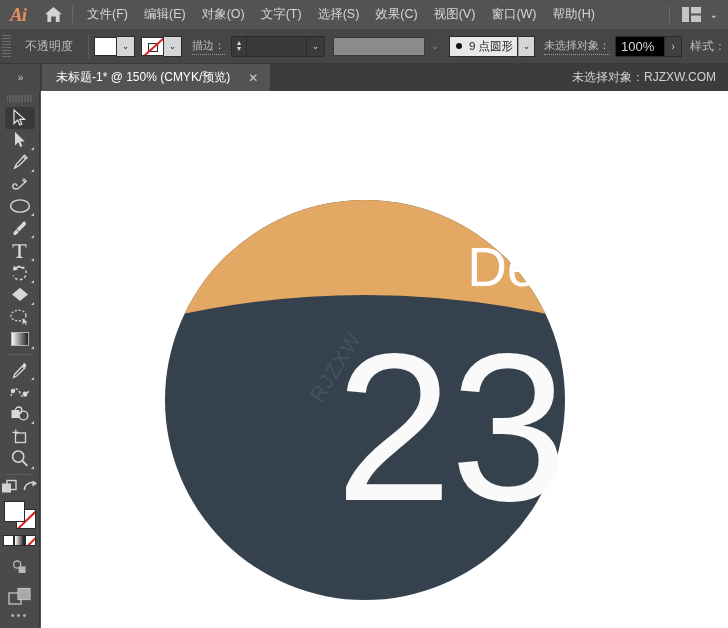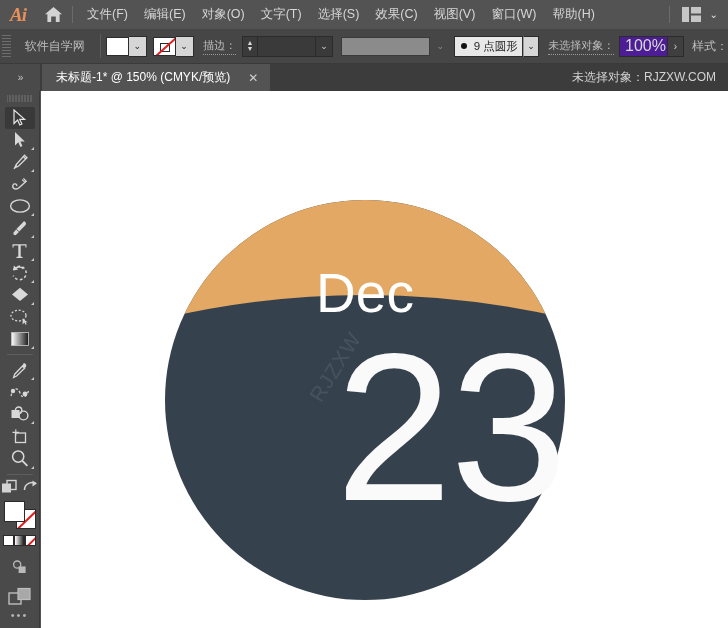--- a/index.html
+++ b/index.html
@@ -113,23 +113,23 @@
     width: 6px; height: 6px; border-radius: 50%; background: #111; margin-right: 7px;
   }
   .profile-text { font-size: 11.5px; color: #1d1d1d; white-space: nowrap; }
   .profile-caret {
     width: 17px; height: 21px; background: #d6d6d6; border: 1px solid #2b2b2b;
     border-left: 1px solid #9b9b9b;
     display: flex; align-items: center; justify-content: center;
     font-size: 9px; color: #1e1e1e;
   }
   .opacity-field {
-    width: 50px; height: 21px; background: #4c1d95; border: 1px solid #2b2b2b;
+    width: 50px; height: 21px; background: #000000; border: 1px solid #2b2b2b;
     display: flex; align-items: center; padding-left: 5px;
-    font-size: 16px; color: #d8d8d8;
+    font-size: 13px; color: #d8d8d8;
   }
   .opacity-arrow {
     width: 17px; height: 21px; background: #3f3f3f;
     border: 1px solid #2b2b2b; border-left: none;
     display: flex; align-items: center; justify-content: center;
     font-size: 10px; color: #cfcfcf;
   }
 
   
   .tabbar {
@@ -210,23 +210,23 @@
 
   
   .canvas {
     position: absolute; left: 41px; top: 91px;
     width: 687px; height: 537px; background: #ffffff; overflow: hidden;
   }
   .art { position: absolute; left: 124px; top: 109px; width: 400px; height: 400px; }
   .art svg { display: block; }
   .art-month {
     position: absolute; left: 0; top: 40px; width: 400px;
-    text-align: center; font-size: 55px; color: #ffffff;
+    text-align: right; font-size: 55px; color: #ffffff;
     font-family: "Liberation Sans", "DejaVu Sans", sans-serif;
-    letter-spacing: 0px; line-height: 1; margin-top: 26px;
+    letter-spacing: 0px; line-height: 1;
   }
   .art-day {
     position: absolute; left: 0; top: 123px; width: 400px;
     text-align: right; font-size: 210px; color: #fafafa;
     font-family: "Liberation Sans", "DejaVu Sans", sans-serif;
     line-height: 1; letter-spacing: -2px;
   }
   .art-wm {
     position: absolute; left: 132px; top: 155px;
     font-size: 21px; color: rgba(255,255,255,0.085);
@@ -266,21 +266,21 @@
           <rect x="9" y="0" width="10" height="6.5" fill="#c6c6c6"></rect>
           <rect x="9" y="8.5" width="10" height="6.5" fill="#c6c6c6"></rect>
         </svg>
       </div>
       <div class="ws-caret">⌄</div>
     </div>
   </div>
 
   <div class="controlbar">
     <div class="grip"></div>
-    <div class="cb-label">软件自学网</div>
+    <div class="cb-label">不透明度</div>
     <div class="cb-sep"></div>
 
     <div class="sw-group">
       <div class="swatch fill"></div>
       <div class="caret-btn">⌄</div>
     </div>
     <div style="width:6px"></div>
     <div class="sw-group">
       <div class="swatch stroke">
         <div class="inner-sq"></div>

